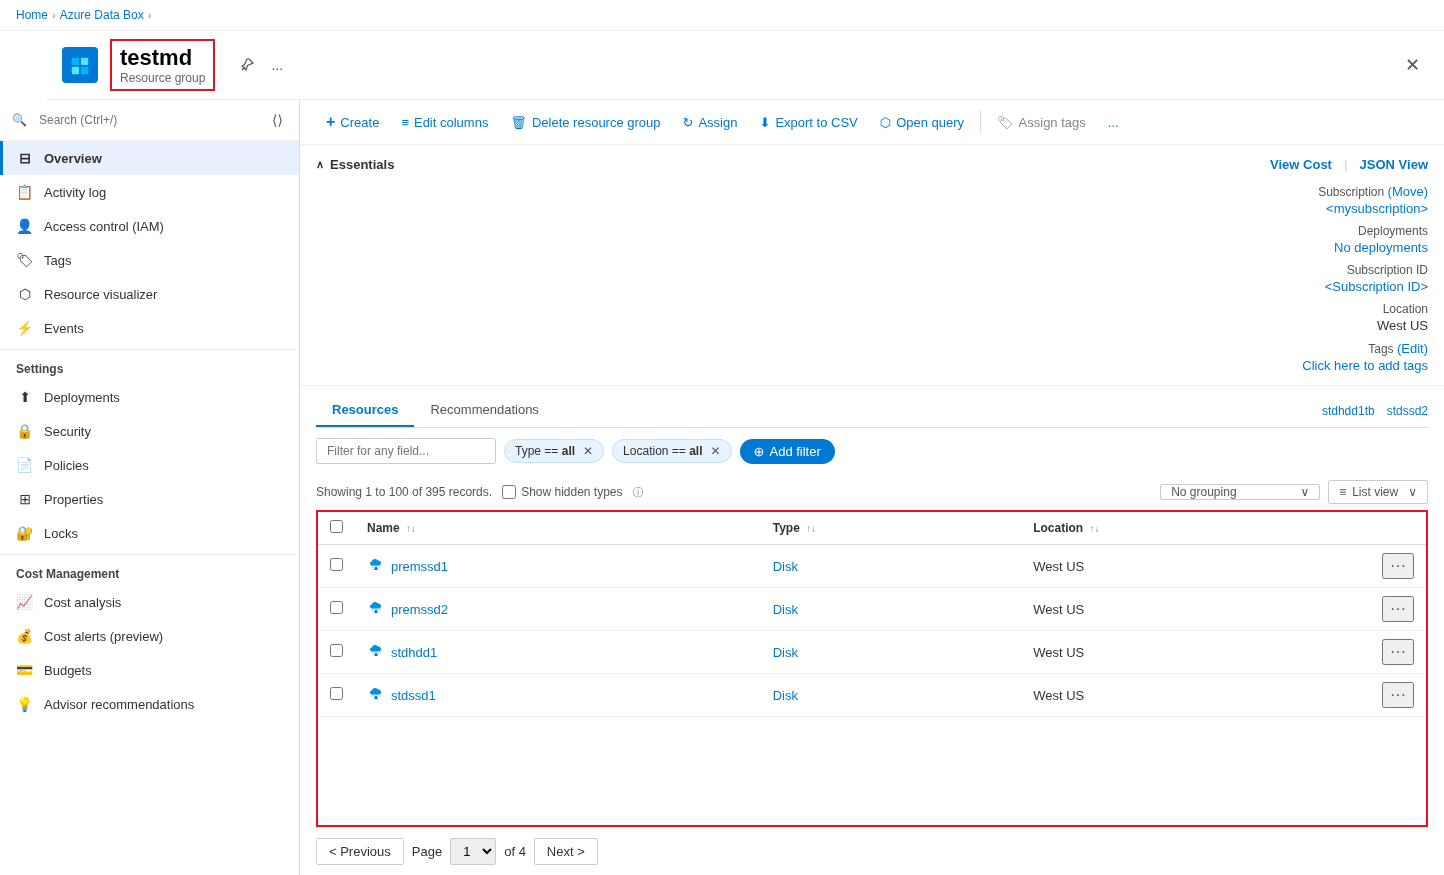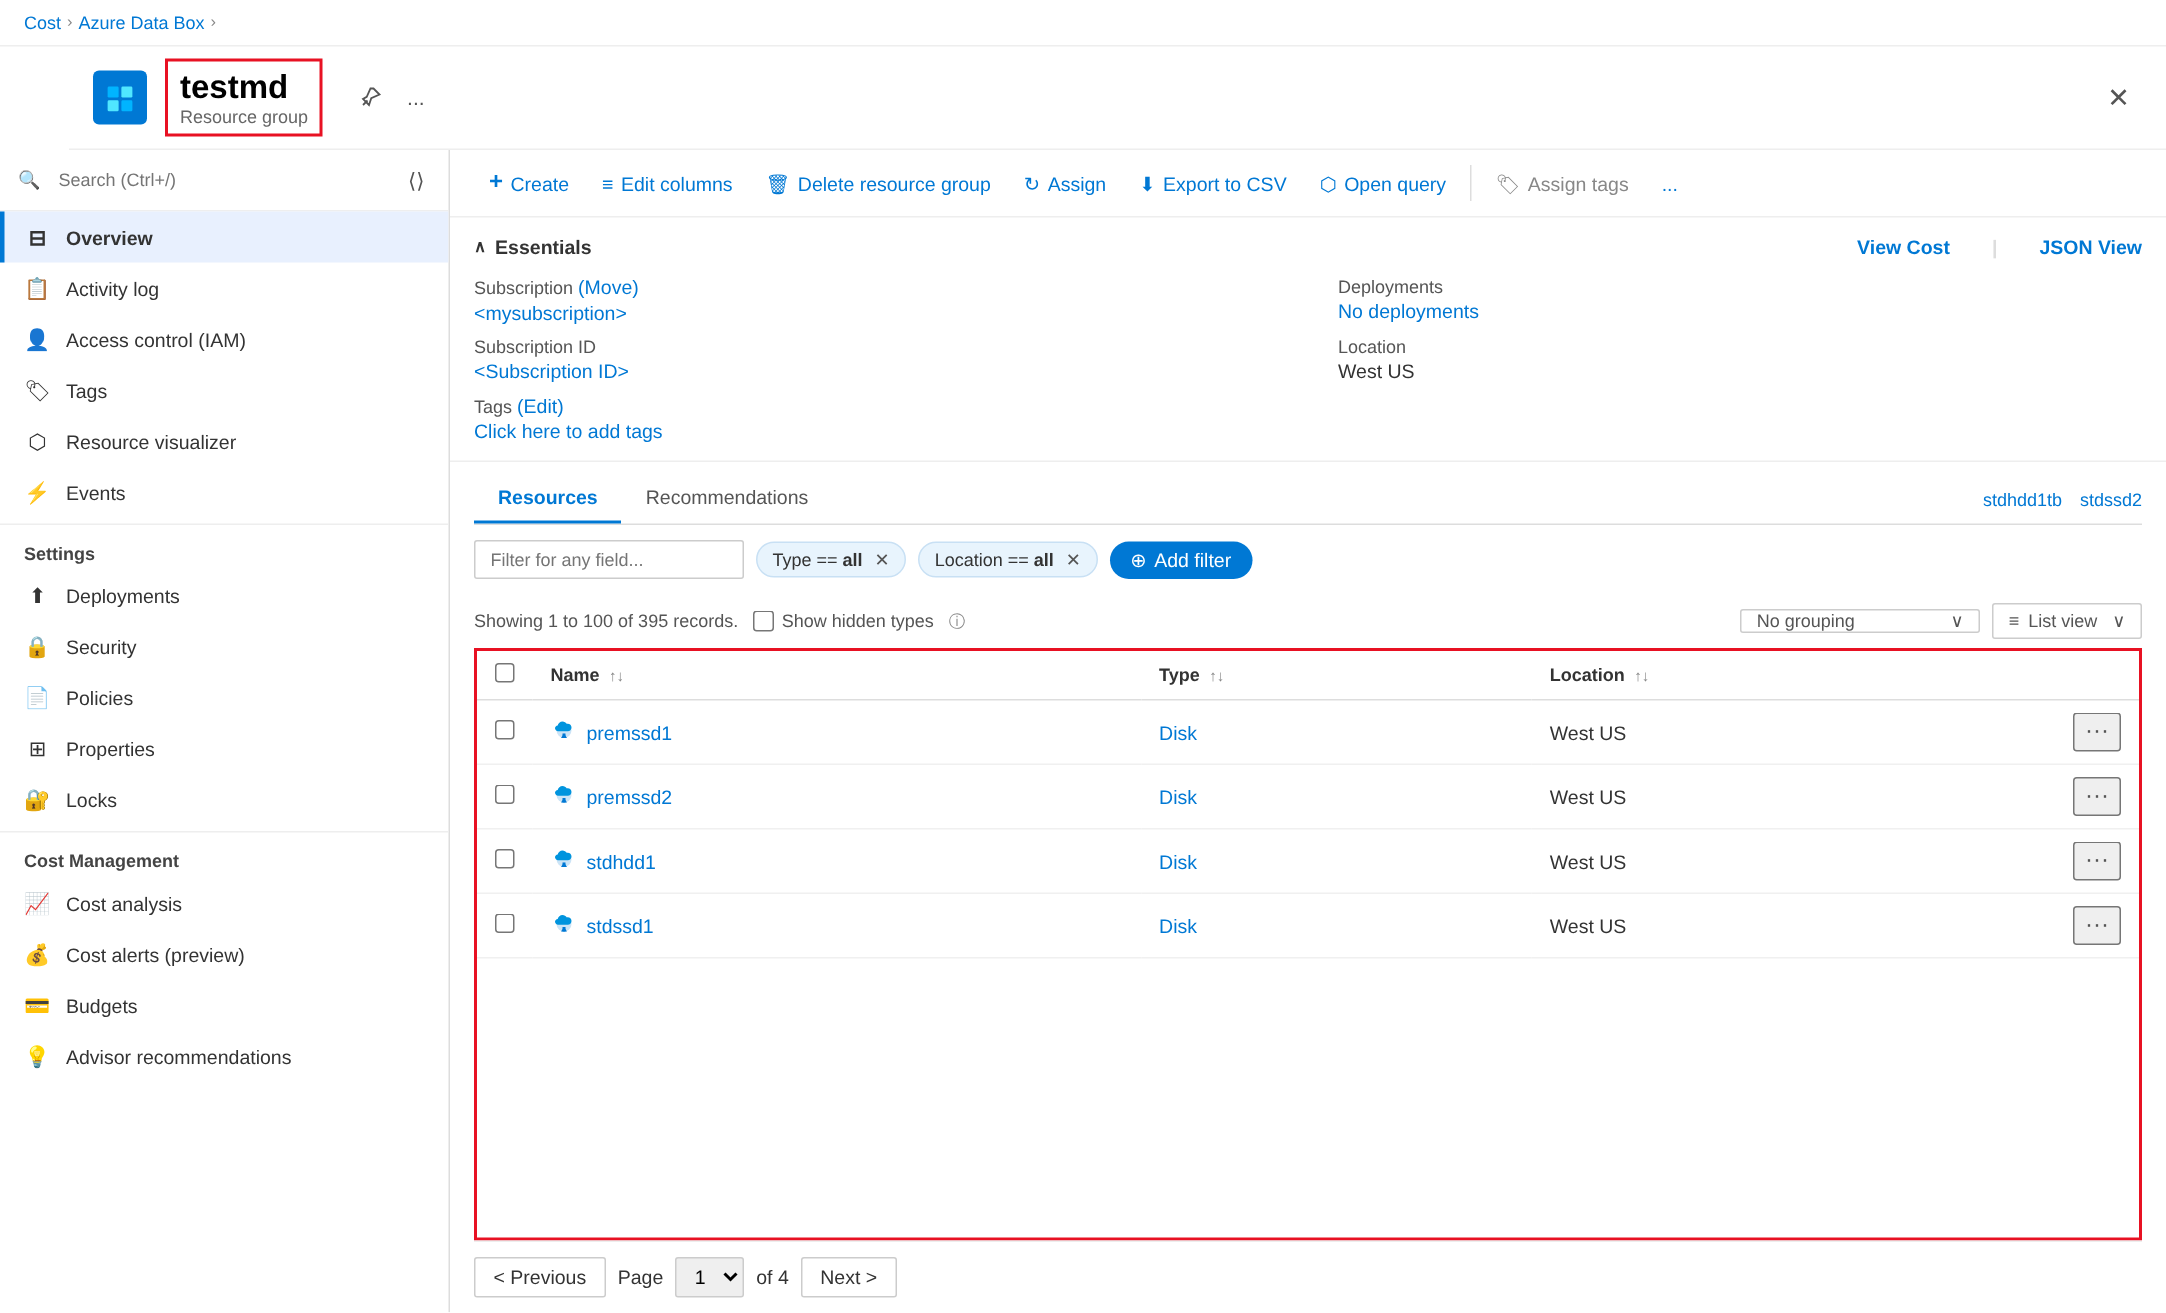--- a/index.html
+++ b/index.html
@@ -45,23 +45,23 @@
     
     .toolbar { display: flex; align-items: center; gap: 2px; padding: 8px 16px; border-bottom: 1px solid #eee; flex-wrap: wrap; }
     .toolbar-btn { display: flex; align-items: center; gap: 5px; padding: 5px 10px; background: none; border: none; cursor: pointer; color: #0078d4; font-size: 13px; border-radius: 2px; white-space: nowrap; }
     .toolbar-divider { width: 1px; height: 24px; background: #ddd; margin: 0 4px; }
     .toolbar-btn-gray { color: #888; }
 
     
     .essentials-section { padding: 12px 16px; border-bottom: 1px solid #eee; }
     .essentials-header { display: flex; align-items: center; gap: 6px; font-size: 13px; font-weight: 600; color: #333; margin-bottom: 12px; }
     .essentials-toggle { cursor: pointer; font-size: 11px; }
-    .essentials-actions { margin-left: auto; display: flex; gap: 28px; }
+    .essentials-actions { margin-left: auto; display: flex; gap: 12px; }
     .essentials-link { color: #0078d4; text-decoration: none; font-size: 13px; cursor: pointer; }
-    .essentials-grid { display: grid; grid-template-columns: 1fr 1fr; gap: 8px 40px; }
+    .essentials-grid { display: grid; grid-template-columns: 1fr; gap: 8px 40px; text-align: right; }
     .essentials-row { display: flex; flex-direction: column; }
     .essentials-label { font-size: 12px; color: #555; margin-bottom: 2px; }
     .essentials-value { font-size: 13px; color: #333; }
     .essentials-value a { color: #0078d4; text-decoration: none; cursor: pointer; }
     .essentials-value .link { color: #0078d4; cursor: pointer; }
 
     
     .resources-section { flex: 1; display: flex; flex-direction: column; overflow: hidden; padding: 0 16px; }
 
     
@@ -108,21 +108,21 @@
 
     
     ::-webkit-scrollbar { width: 6px; height: 6px; }
     ::-webkit-scrollbar-track { background: #f0f0f0; }
     ::-webkit-scrollbar-thumb { background: #bbb; border-radius: 3px; }
   </style>
 </head>
 <body>
 
 <div class="breadcrumb-bar">
-  <a class="breadcrumb-link">Cost</a>
+  <a class="breadcrumb-link">Home</a>
   <span class="breadcrumb-separator">›</span>
   <a class="breadcrumb-link">Azure Data Box</a>
   <span class="breadcrumb-separator">›</span>
 </div>
 
 <div class="resource-header">
   <div class="resource-icon">
     <svg viewBox="0 0 24 24" fill="none" xmlns="http://www.w3.org/2000/svg">
       <rect x="3" y="4" width="8" height="8" fill="#00b4ff" rx="1"></rect>
       <rect x="13" y="4" width="8" height="8" fill="#50e6ff" rx="1"></rect>

